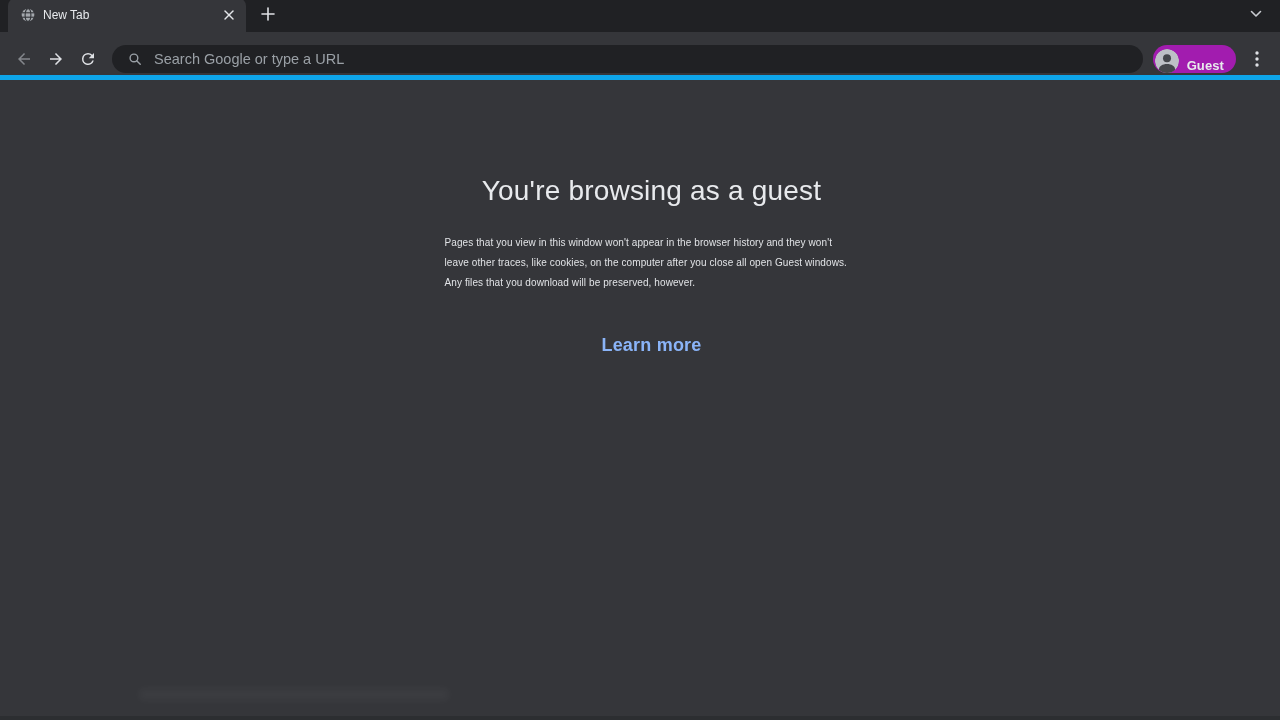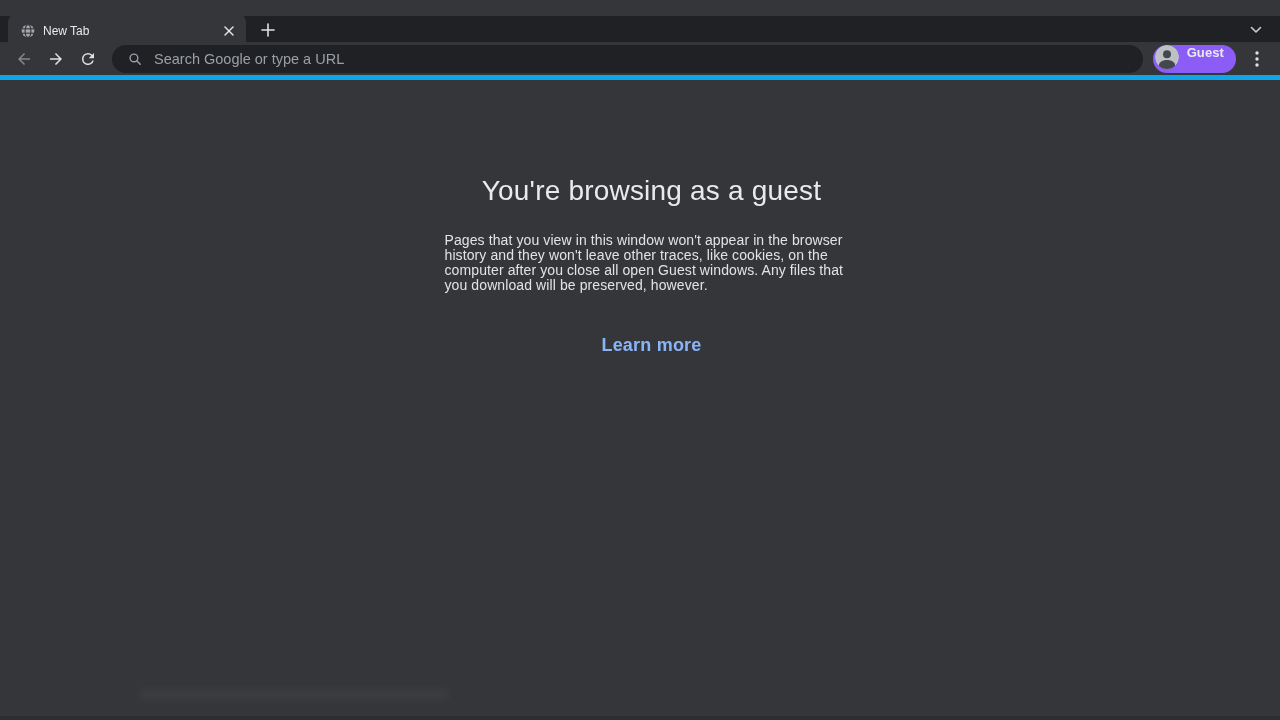--- a/index.html
+++ b/index.html
@@ -5,21 +5,21 @@
   * { margin: 0; padding: 0; box-sizing: border-box; }
   html, body { width: 1280px; height: 720px; overflow: hidden; }
   body {
     font-family: "Liberation Sans", sans-serif;
     background: #35363a;
     position: relative;
   }
 
   
   .tabstrip {
-    position: absolute; top: 16px; left: 0; right: 0;
+    position: absolute; top: 0; left: 0; right: 0;
     height: 32px;
     background: #202124;
     display: flex; align-items: flex-end;
   }
   .tab {
     position: relative;
     margin-left: 8px;
     width: 238px; height: 34px;
     background: #35363a;
     border-radius: 8px 8px 0 0;
@@ -91,23 +91,23 @@
     border: none; outline: none;
     font-family: "Liberation Sans", sans-serif;
     font-size: 14.5px;
     color: #e8eaed;
     margin-left: 8px;
   }
   .omnibox-input::placeholder { color: #9aa0a6; opacity: 1; }
   .profile-pill {
     flex: 0 0 auto;
     height: 28px;
-    background: #8b5cf6;
+    background: #a21caf;
     border-radius: 14px;
-    display: flex; align-items: flex-start;
+    display: flex; align-items: flex-end;
     padding: 0 12px 0 2px;
     cursor: pointer;
   }
   .profile-avatar {
     width: 24px; height: 24px;
     border-radius: 50%;
     overflow: hidden;
     flex: 0 0 auto;
   }
   .profile-label {
@@ -135,22 +135,22 @@
   .guest-heading {
     margin-top: 94px;
     font-size: 28px;
     font-weight: normal;
     color: #e8eaed;
     letter-spacing: 0.2px;
   }
   .guest-body {
     margin-top: 26px;
     width: 414px;
-    font-size: 14px;
-    line-height: 15px;
+    font-size: 10px;
+    line-height: 20px;
     color: #e1e3e6;
     text-align: left;
     letter-spacing: 0.1px;
   }
   .learn-more {
     margin-top: 42px;
     font-size: 18px;
     font-weight: bold;
     color: #8ab4f8;
     text-decoration: none;

